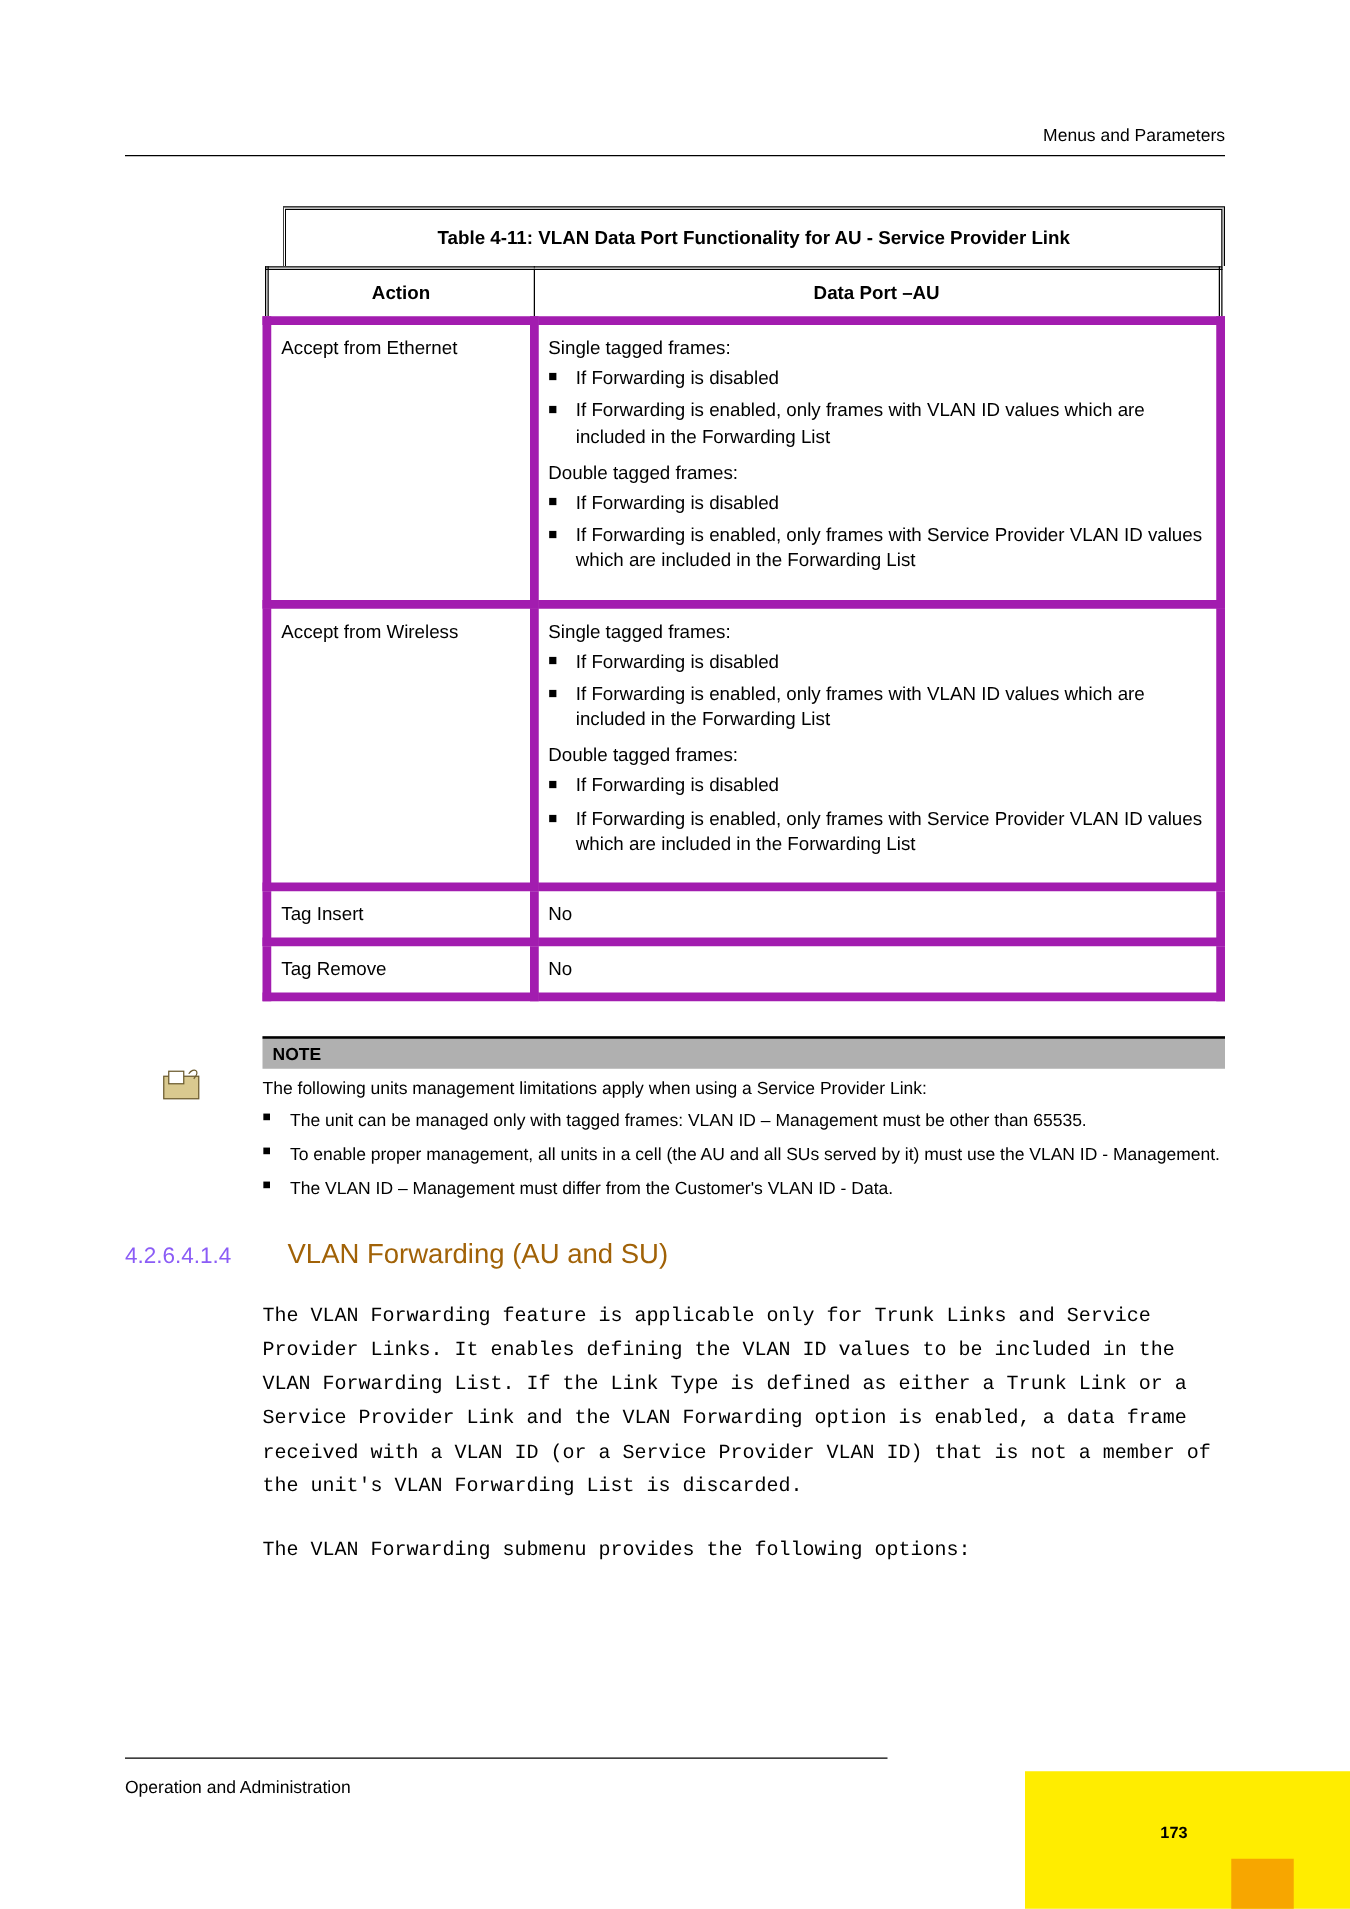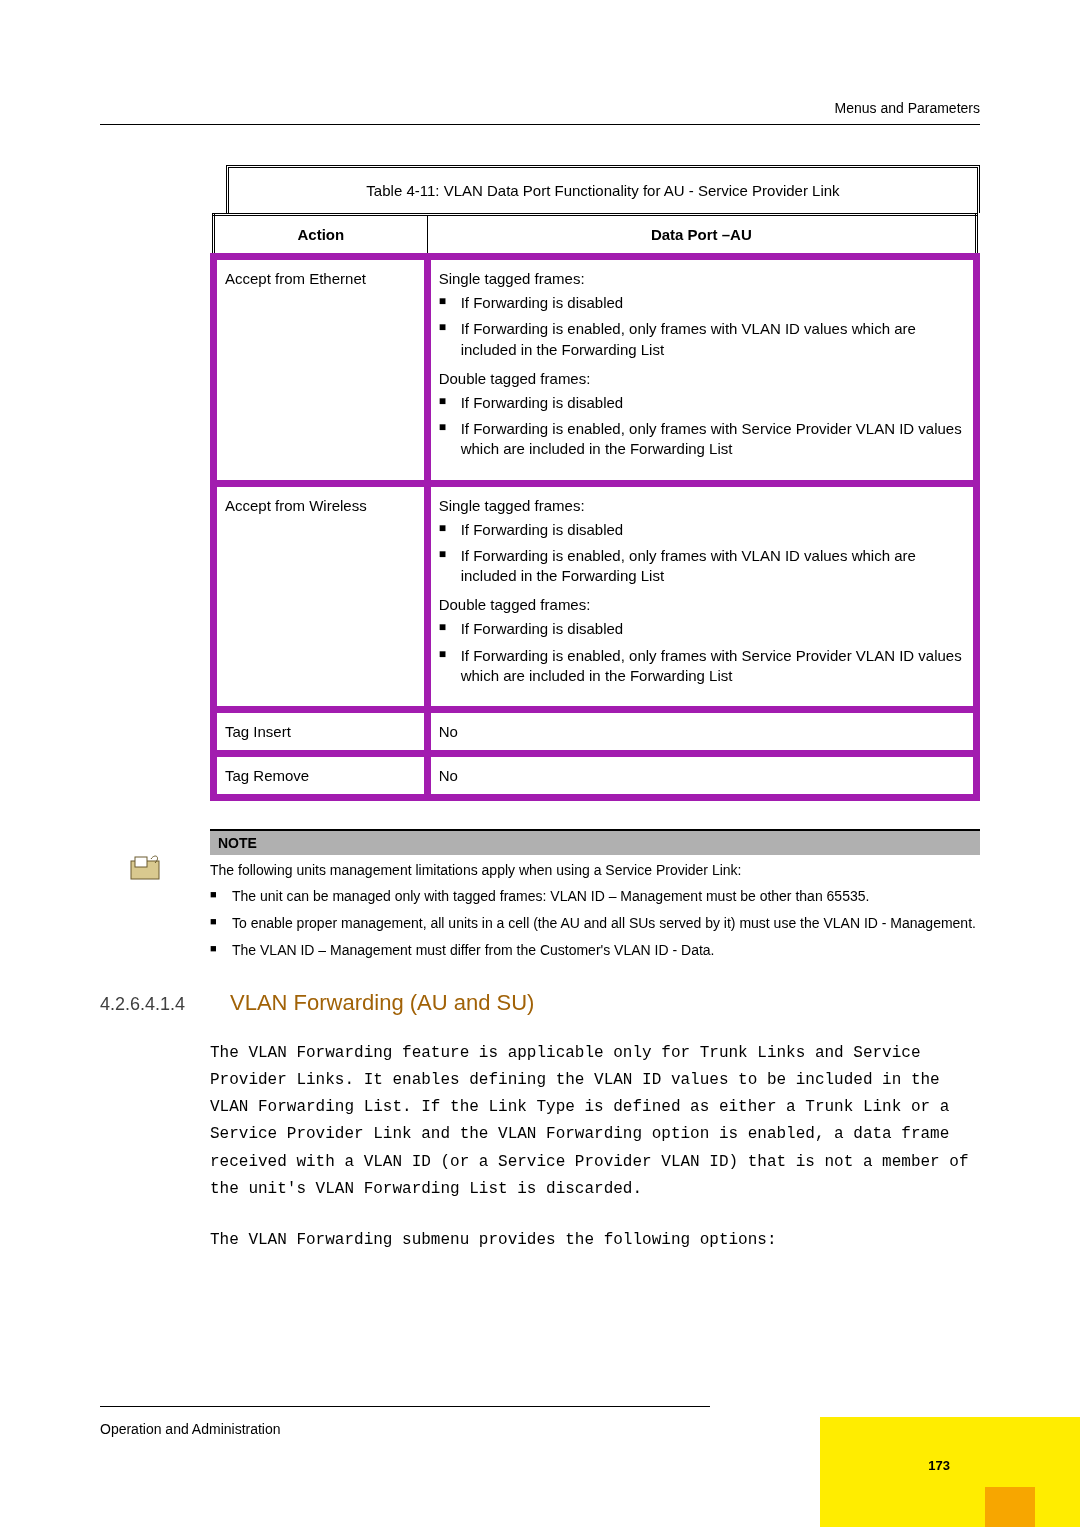--- a/index.html
+++ b/index.html
@@ -28,21 +28,21 @@
   }
   table.vlan-table {
     width: 100%;
     border-collapse: collapse;
     border: 3px double #000;
   }
   table.vlan-table caption {
     border: 3px double #000;
     border-bottom: none;
     padding: 14px 8px;
-    font-weight: normal;
+    font-weight: bold;
     font-size: 15px;
     margin-left: 16px;
   }
   table.vlan-table th {
     border: 1px solid #000;
     padding: 10px 8px;
     font-weight: bold;
     font-size: 15px;
   }
   table.vlan-table td {
@@ -113,21 +113,21 @@
     top: 0;
     font-size: 11px;
   }
   .section-heading-row {
     display: flex;
     align-items: baseline;
     margin-top: 30px;
     margin-left: -110px;
   }
   .section-number {
-    color: #404040;
+    color: #8b5cf6;
     font-size: 18px;
     font-family: Arial, sans-serif;
     width: 130px;
     flex-shrink: 0;
   }
   .section-title {
     color: #a16207;
     font-size: 22px;
     font-family: Arial, sans-serif;
   }

